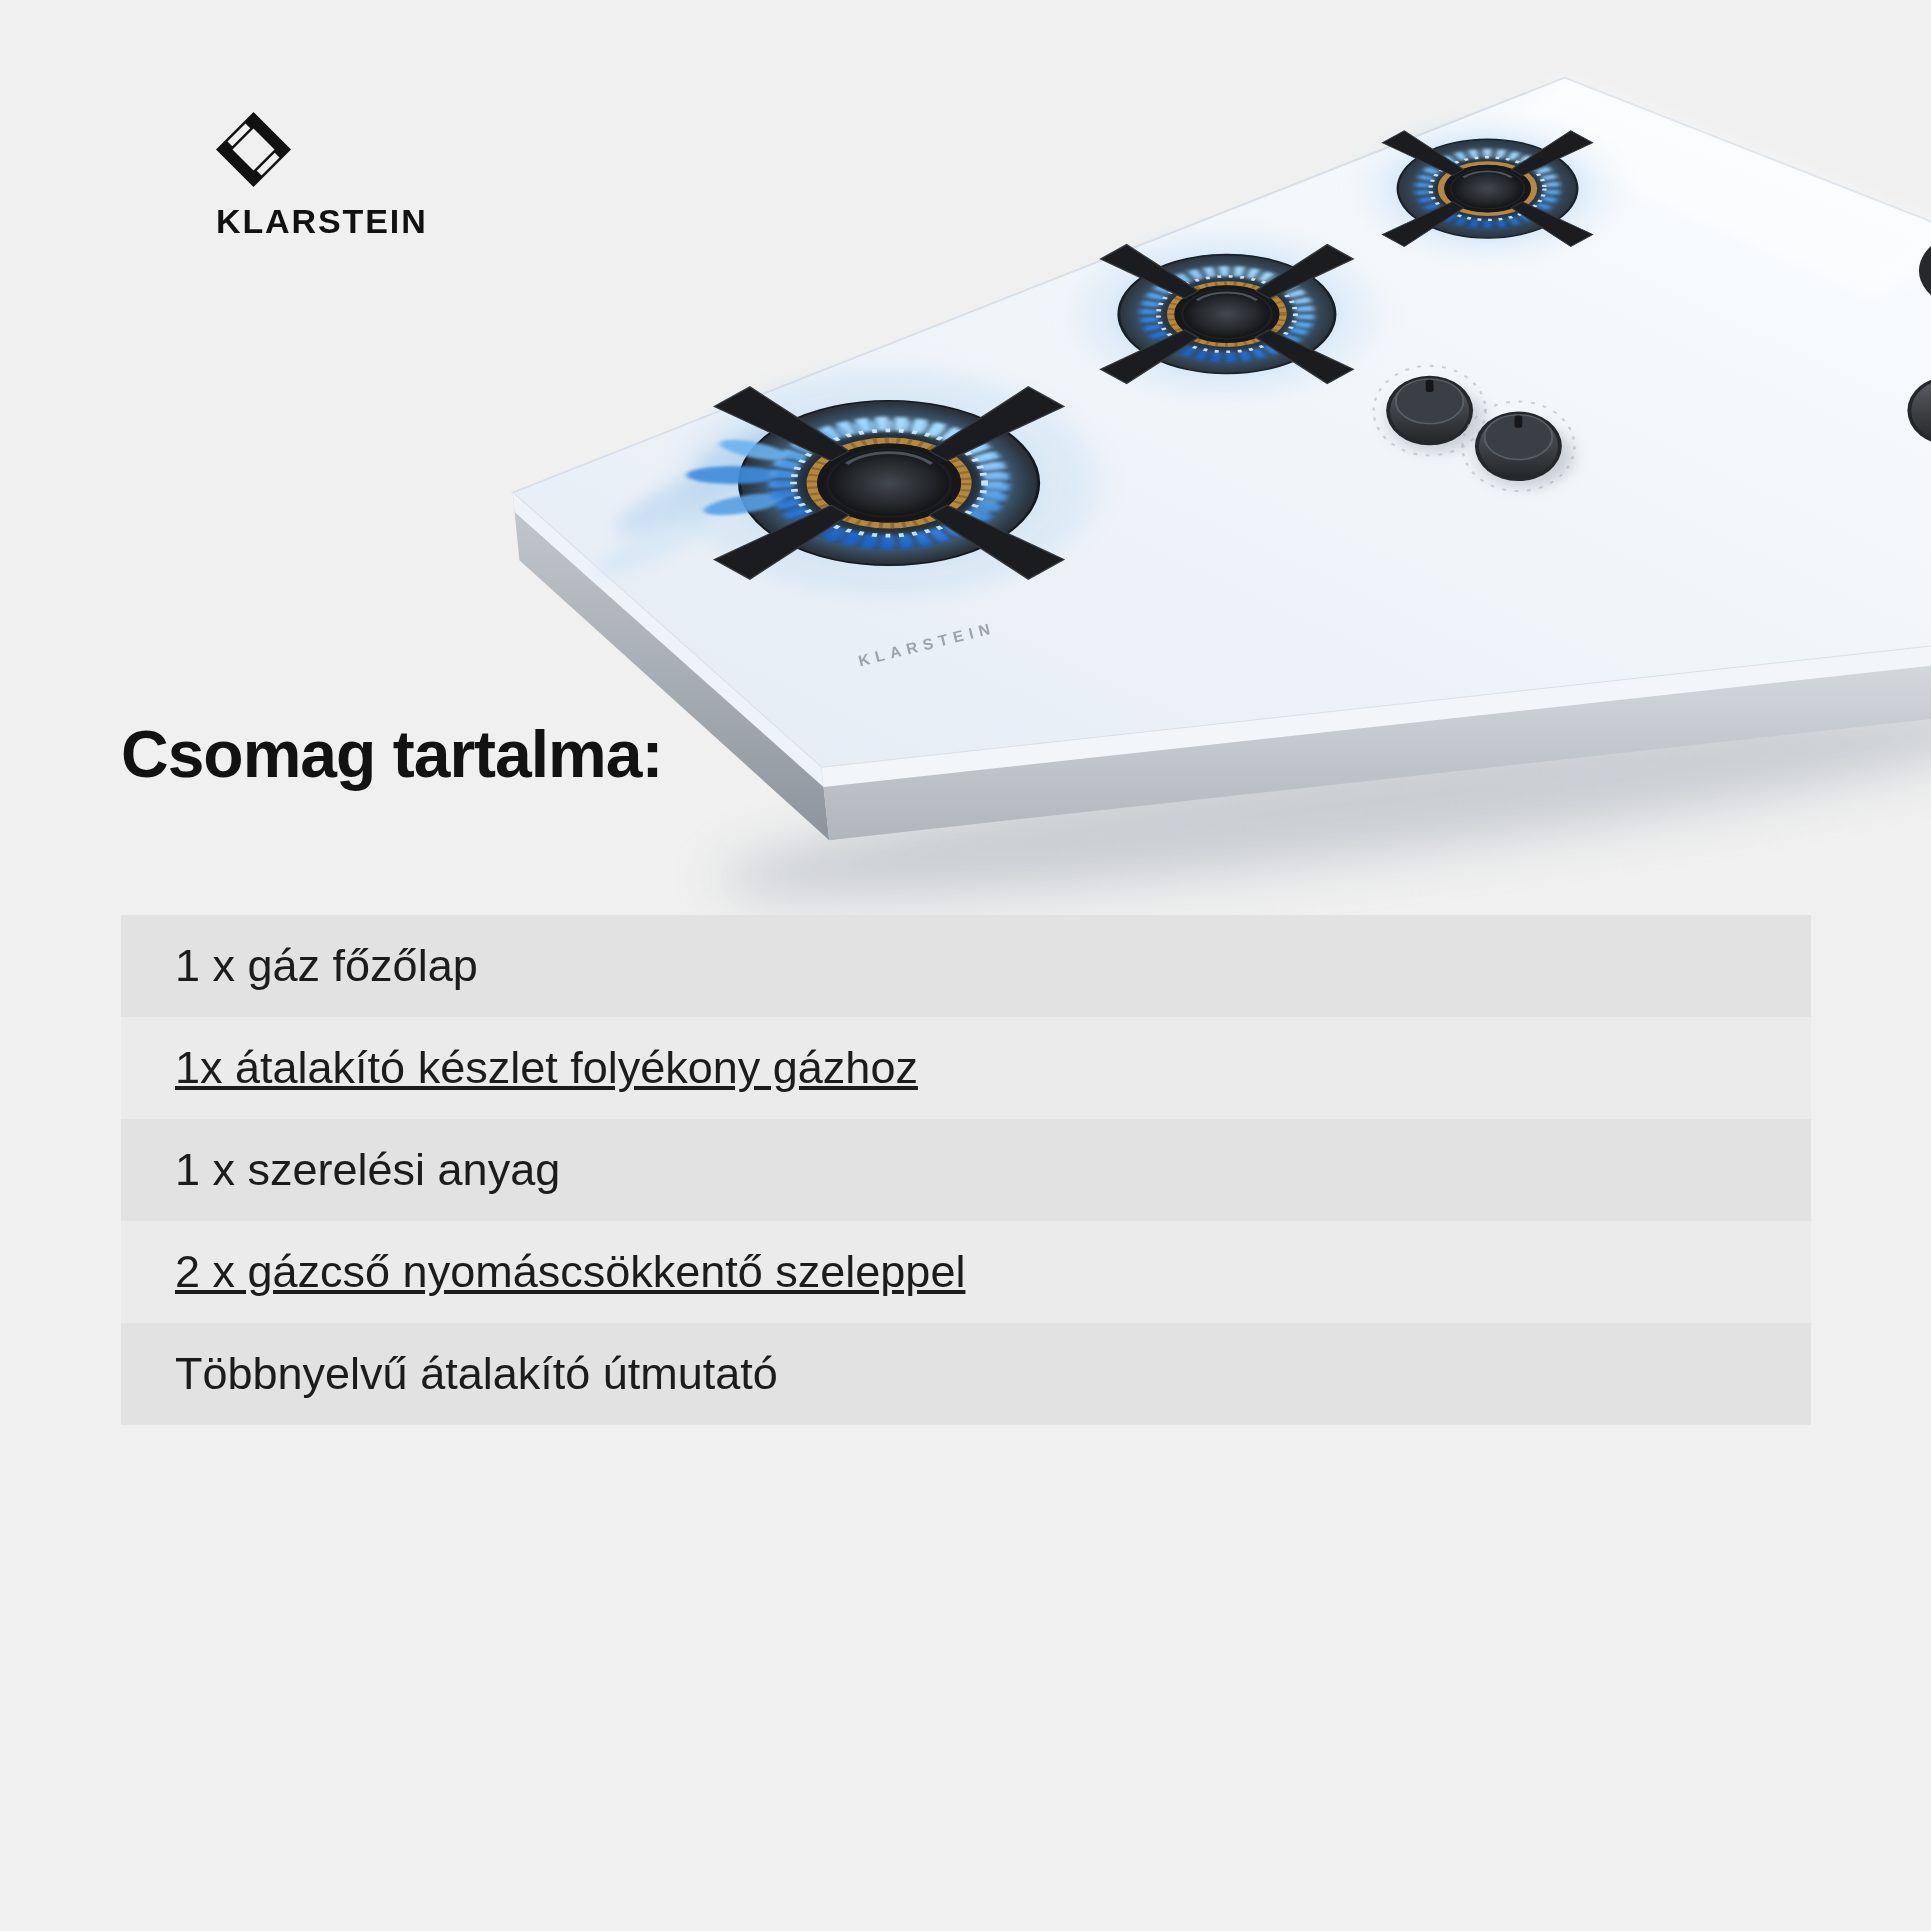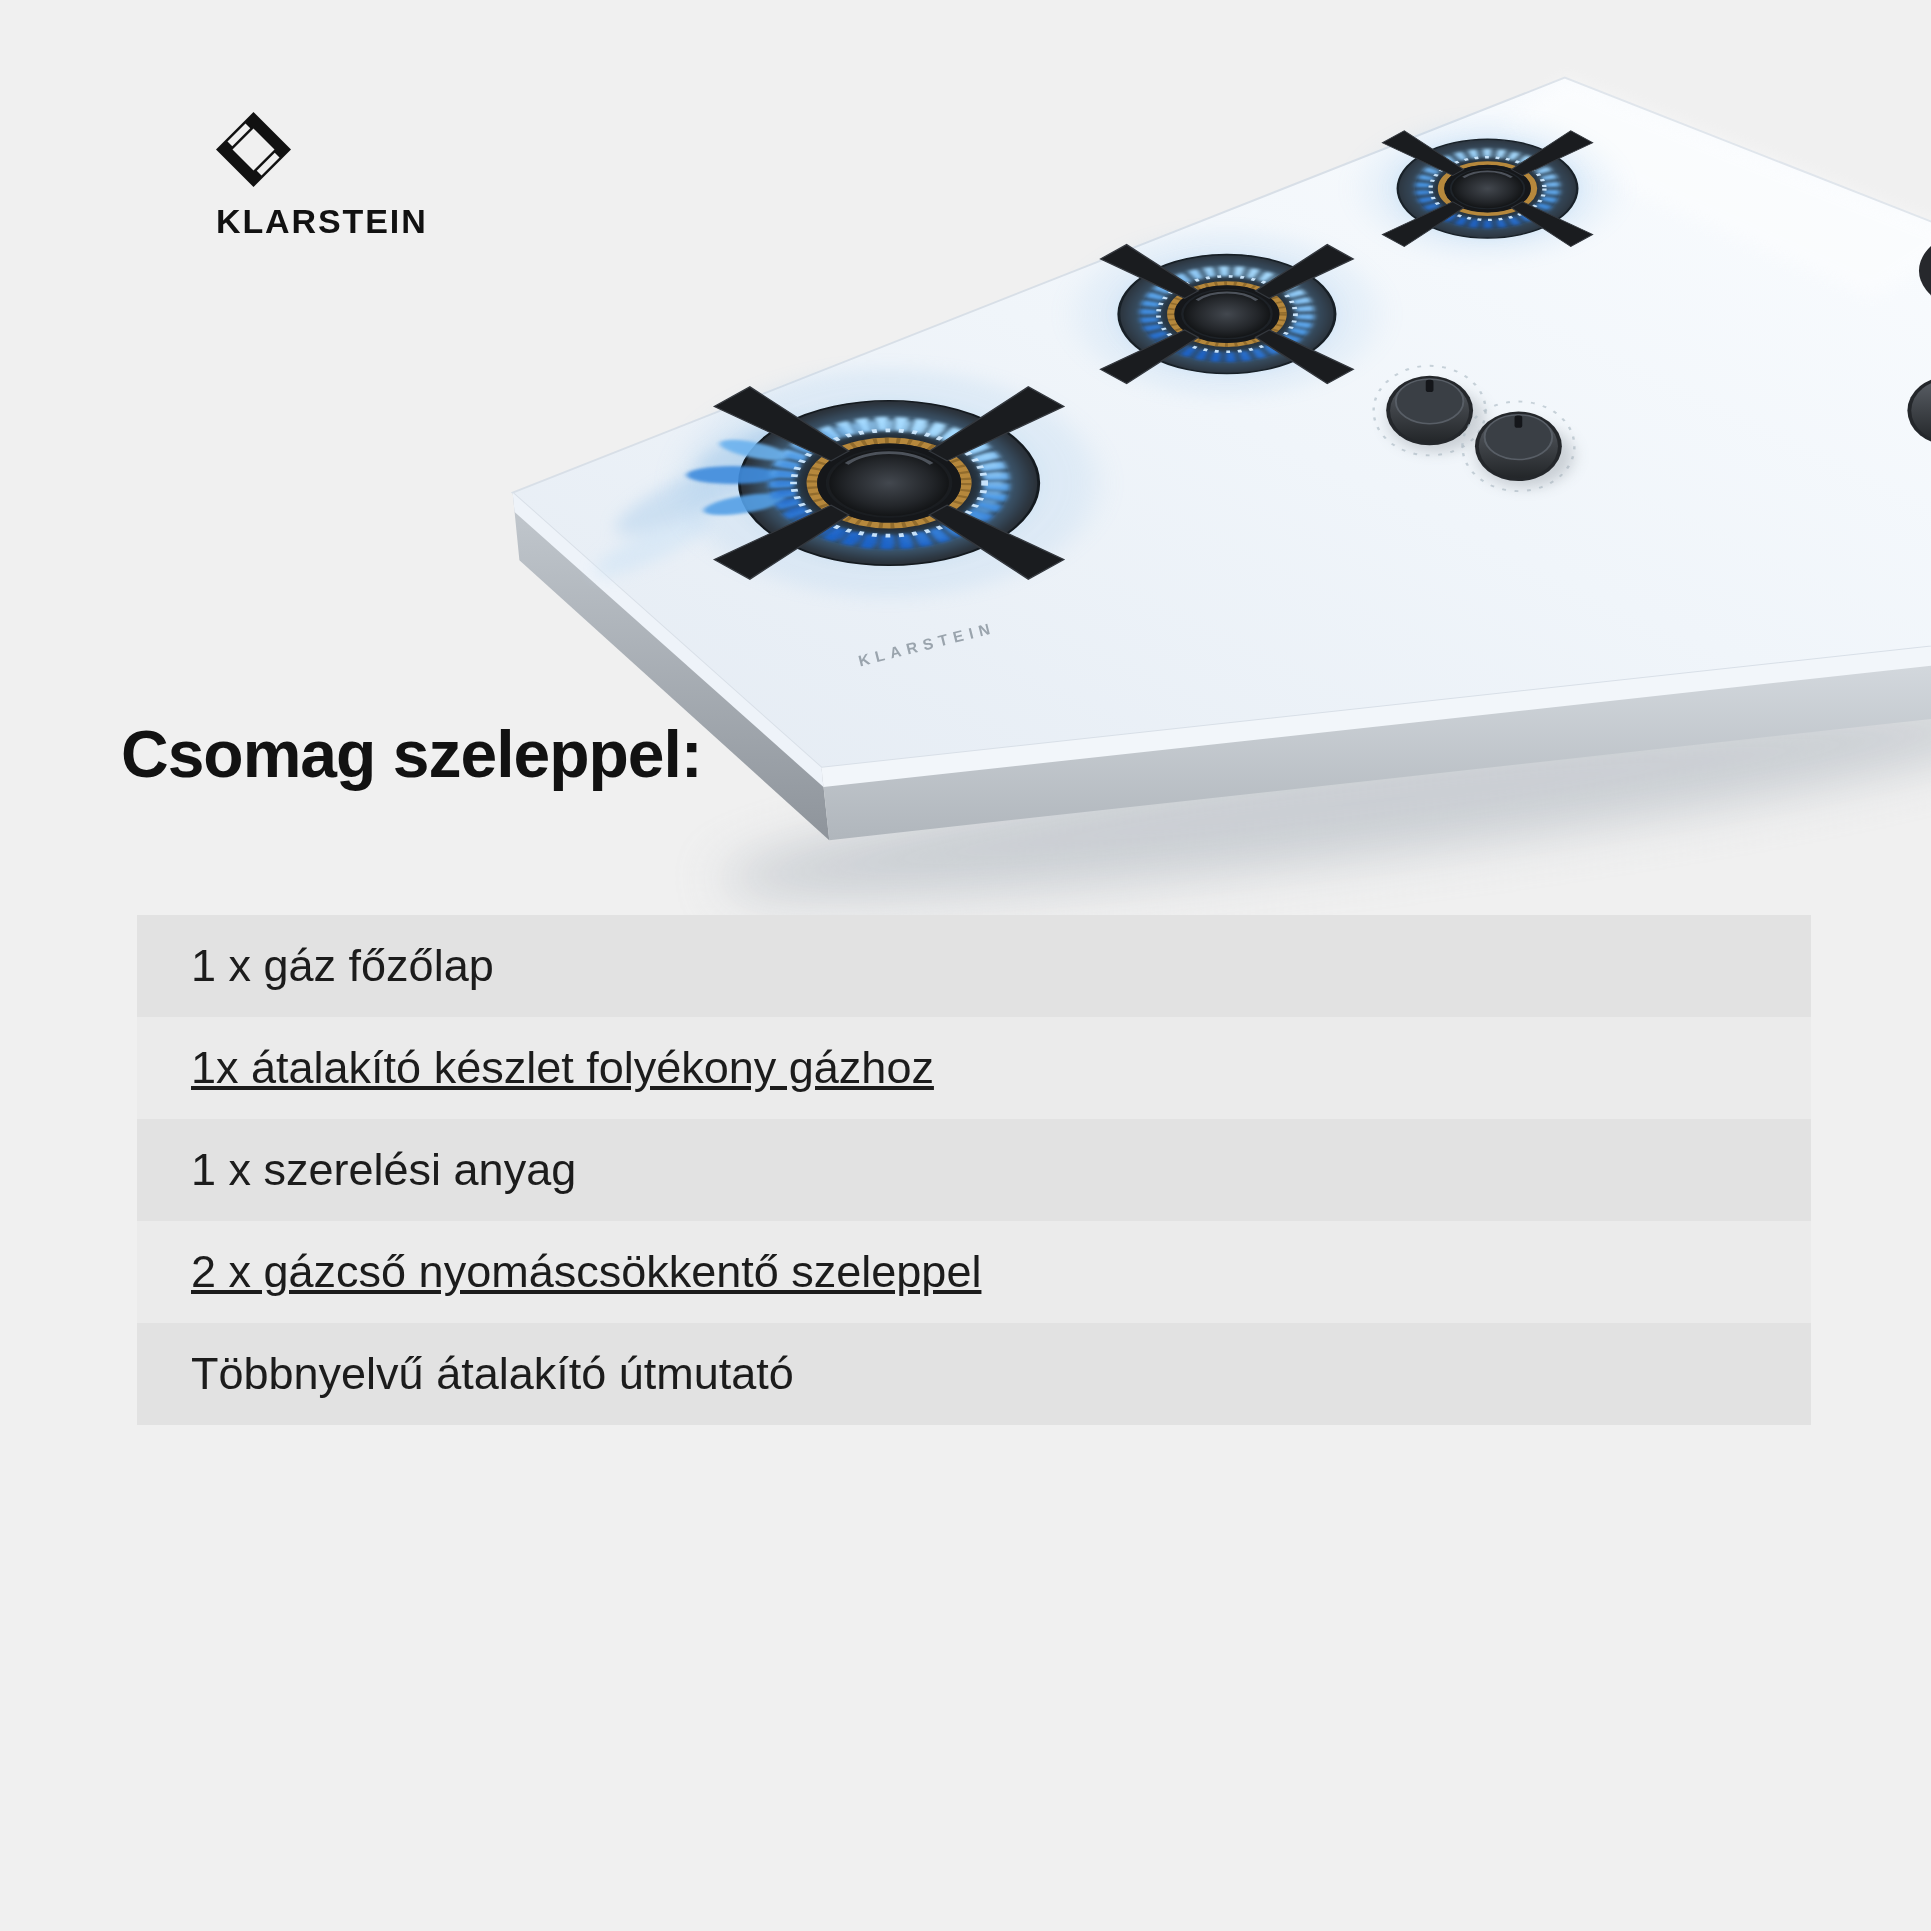--- a/index.html
+++ b/index.html
@@ -23,21 +23,21 @@
   
   .heading{
     position:absolute;left:121px;top:716px;
     font-size:66px;font-weight:700;letter-spacing:-1px;color:#121212;
   }
 
   
   .rows{position:absolute;left:121px;top:915px;width:1690px;}
   .row{
     height:102px;display:flex;align-items:center;
-    padding-left:54px;font-size:45px;color:#1c1c1c;margin-left:16px;
+    padding-left:54px;font-size:45px;color:#1c1c1c;
   }
   .row-dark{background:#e2e2e2;}
   .row-light{background:#ebebeb;text-decoration:underline;}
 </style>
 </head>
 <body>
 
 <div class="canvas">
 
   <div class="logo">
@@ -246,21 +246,21 @@
       </g>
       <g transform="translate(1600,385)">
         <g transform="scale(1,0.8)">
           <circle r="45" fill="#24272b"></circle>
           <circle r="41" fill="url(#gKnob)"></circle>
         </g>
       </g>
     </svg>
   </div>
 
-  <div class="heading">Csomag szeleppel:</div>
+  <div class="heading">Csomag tartalma:</div>
 
   <div class="rows">
     <div class="row row-dark">1 x gáz főzőlap</div>
     <div class="row row-light">1x átalakító készlet folyékony gázhoz</div>
     <div class="row row-dark">1 x szerelési anyag</div>
     <div class="row row-light">2 x gázcső nyomáscsökkentő szeleppel</div>
     <div class="row row-dark">Többnyelvű átalakító útmutató</div>
   </div>
 
 </div>

